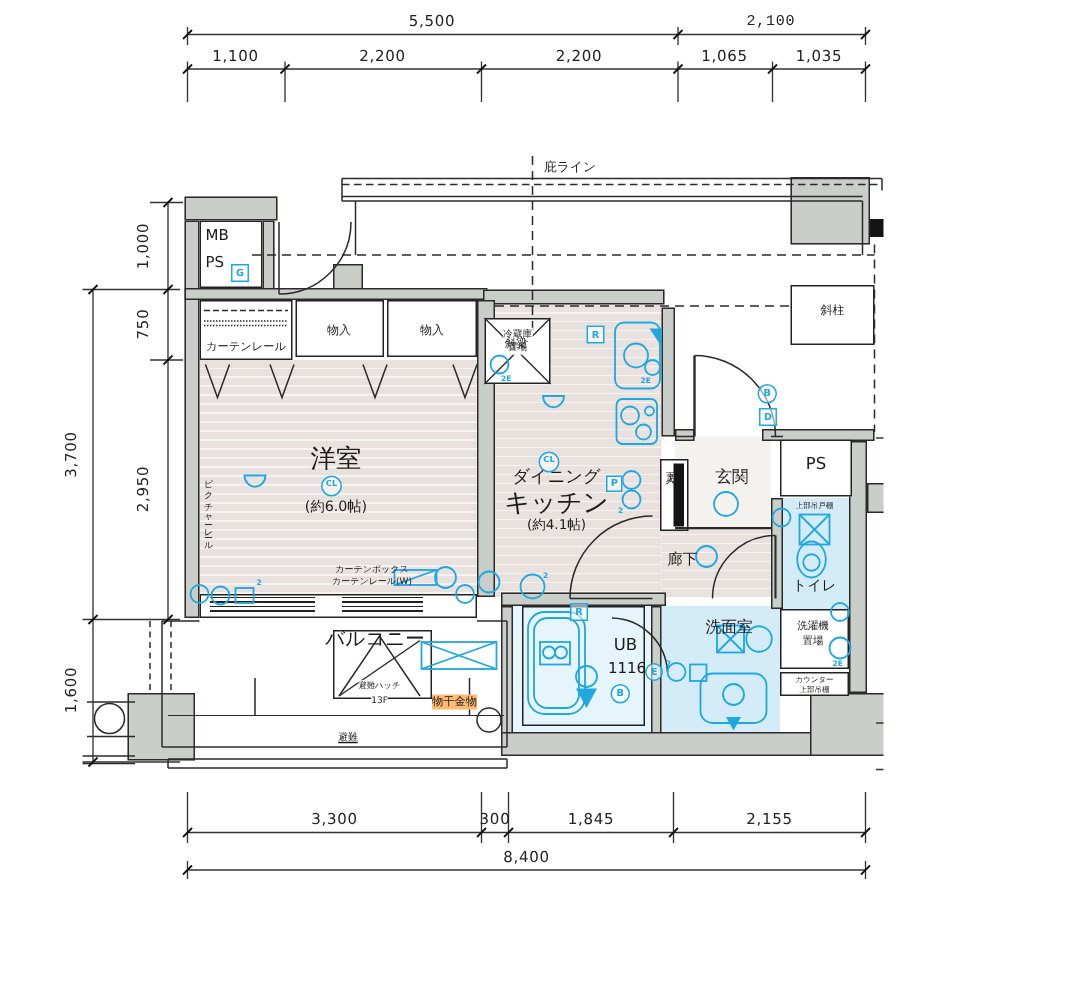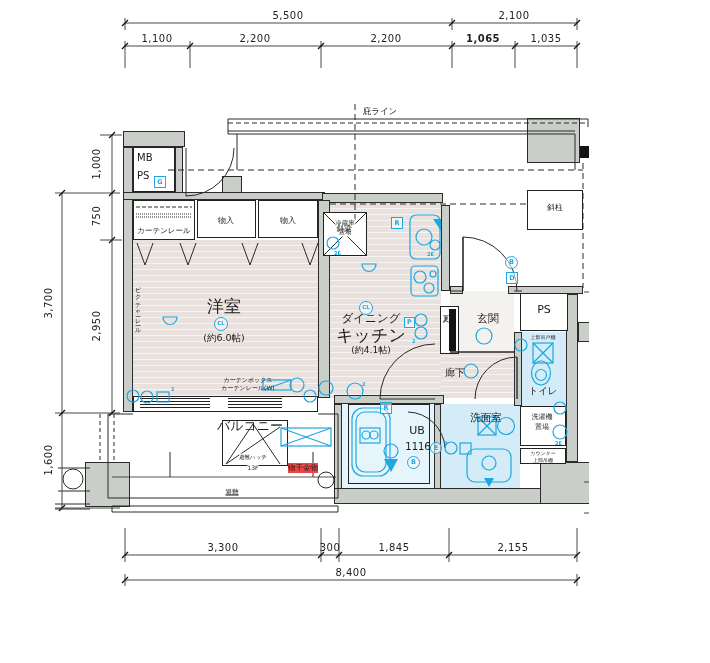--- a/index.html
+++ b/index.html
@@ -1,17 +1,17 @@
 <!DOCTYPE html>
 <html><head>
 <meta charset="utf-8">
 <style>
   html,body{margin:0;padding:0;background:#fff;}
   #stage{position:relative;width:589px;height:663px;background:#fff;overflow:hidden;
-         font-family:"DejaVu Sans",sans-serif;color:#1b1b1b;}
+         font-family:"DejaVu Sans",sans-serif;color:#1b1b1b;text-align:right;}
   .abs{position:absolute;}
   .cl{position:absolute;transform:translate(-50%,-50%);white-space:nowrap;}
   .clr{position:absolute;transform:translate(-50%,-50%) rotate(-90deg);white-space:nowrap;}
   .dim{font-size:10px;color:#222;letter-spacing:0.5px;}
   .wall{position:absolute;background:#c9cec9;border:1px solid #2b2b2b;box-sizing:border-box;}
   .blk{position:absolute;background:#141414;}
   .box{position:absolute;background:#fff;border:1.3px solid #222;box-sizing:border-box;}
   .fp{position:absolute;background:repeating-linear-gradient(to bottom,#e9e1dd 0,#e9e1dd 5px,#f7f3f1 5px,#f7f3f1 6px);}
   .fb{position:absolute;background:#d4ecf8;}
   .fu{position:absolute;background:#e6f4fb;}
@@ -299,25 +299,25 @@
         <line x1="655" y1="485" x2="661" y2="479"></line>
       <line x1="680" y1="196" x2="686" y2="190"></line>
         <line x1="680" y1="211" x2="686" y2="205"></line>
         <line x1="680" y1="295" x2="686" y2="289"></line>
         <line x1="680" y1="485" x2="686" y2="479"></line>
         <line x1="680" y1="516" x2="686" y2="510"></line>
     </g>
   </svg>
 
   <div class="cl dim" style="left:288px;top:15px;">5,500</div>
-  <div class="cl dim" style="left:514px;top:15px;">2,100</div>
+  <div class="cl dim" style="left:514px;top:15px;font-family:Liberation Mono, monospace;">2,100</div>
   <div class="cl dim" style="left:157px;top:38px;">1,100</div>
   <div class="cl dim" style="left:255px;top:38px;">2,200</div>
   <div class="cl dim" style="left:386px;top:38px;">2,200</div>
-  <div class="cl dim" style="left:483px;top:38px;font-weight:bold;">1,065</div>
+  <div class="cl dim" style="left:483px;top:38px;">1,065</div>
   <div class="cl dim" style="left:546px;top:38px;">1,035</div>
   <div class="cl dim" style="left:223px;top:547px;">3,300</div>
   <div class="cl dim" style="left:330px;top:547px;">300</div>
   <div class="cl dim" style="left:394px;top:547px;">1,845</div>
   <div class="cl dim" style="left:513px;top:547px;">2,155</div>
   <div class="cl dim" style="left:351px;top:572px;">8,400</div>
   <div class="clr dim" style="left:96px;top:164px;">1,000</div>
   <div class="clr dim" style="left:96px;top:216px;">750</div>
   <div class="clr dim" style="left:48px;top:303px;">3,700</div>
   <div class="clr dim" style="left:96px;top:326px;">2,950</div>
@@ -351,21 +351,21 @@
   <div class="cl lbl" style="left:345px;top:223px;font-size:6.5px;background:#fff;">冷蔵庫</div>
   <div class="cl lbl" style="left:345px;top:232px;font-size:6.5px;background:#fff;">置場</div>
   <div class="abs lbl vtext" style="left:441px;top:310px;font-size:6px;">下足入</div>
   <div class="cl lbl" style="left:542px;top:417px;font-size:7px;">洗濯機</div>
   <div class="cl lbl" style="left:542px;top:427px;font-size:7px;">置場</div>
   <div class="cl lbl" style="left:543px;top:453px;font-size:5px;">カウンター</div>
   <div class="cl lbl" style="left:543px;top:460px;font-size:5px;">上部吊棚</div>
   <div class="cl lbl" style="left:543px;top:337px;font-size:5px;">上部吊戸棚</div>
   <div class="cl lbl" style="left:253px;top:457px;font-size:5.5px;background:#fff;">避難ハッチ</div>
   <div class="cl lbl" style="left:253px;top:467px;font-size:6px;background:#fff;">13F</div>
-  <div class="cl lbl" style="left:303px;top:468px;font-size:7.5px;background:#ef4444;">物干金物</div>
+  <div class="cl lbl" style="left:303px;top:468px;font-size:7.5px;background:#fdba74;">物干金物</div>
   <div class="cl lbl" style="left:232px;top:492px;font-size:6.5px;text-decoration:underline;">避難</div>
   <div class="abs lbl vtext" style="left:133px;top:282px;font-size:6px;height:82px;">ピクチャーレール</div>
   <div class="cl lbl" style="left:248px;top:380px;font-size:6px;">カーテンボックス</div>
   <div class="cl lbl" style="left:248px;top:388px;font-size:6px;">カーテンレール(W)</div>
   <div class="cl lbl" style="left:380px;top:112px;font-size:8.5px;">庇ライン</div>
   <div class="cl lbl" style="left:344px;top:186px;font-size:7.5px;margin-top:43px;">斜梁</div>
   <div class="cl lbl" style="left:555px;top:207px;font-size:8px;">斜柱</div>
 
   <div class="icon round" style="left:214px;top:317px;width:14px;height:14px;font-size:5.5px;">CL</div>
   <div class="icon round" style="left:359px;top:301px;width:14px;height:14px;font-size:5.5px;">CL</div>

